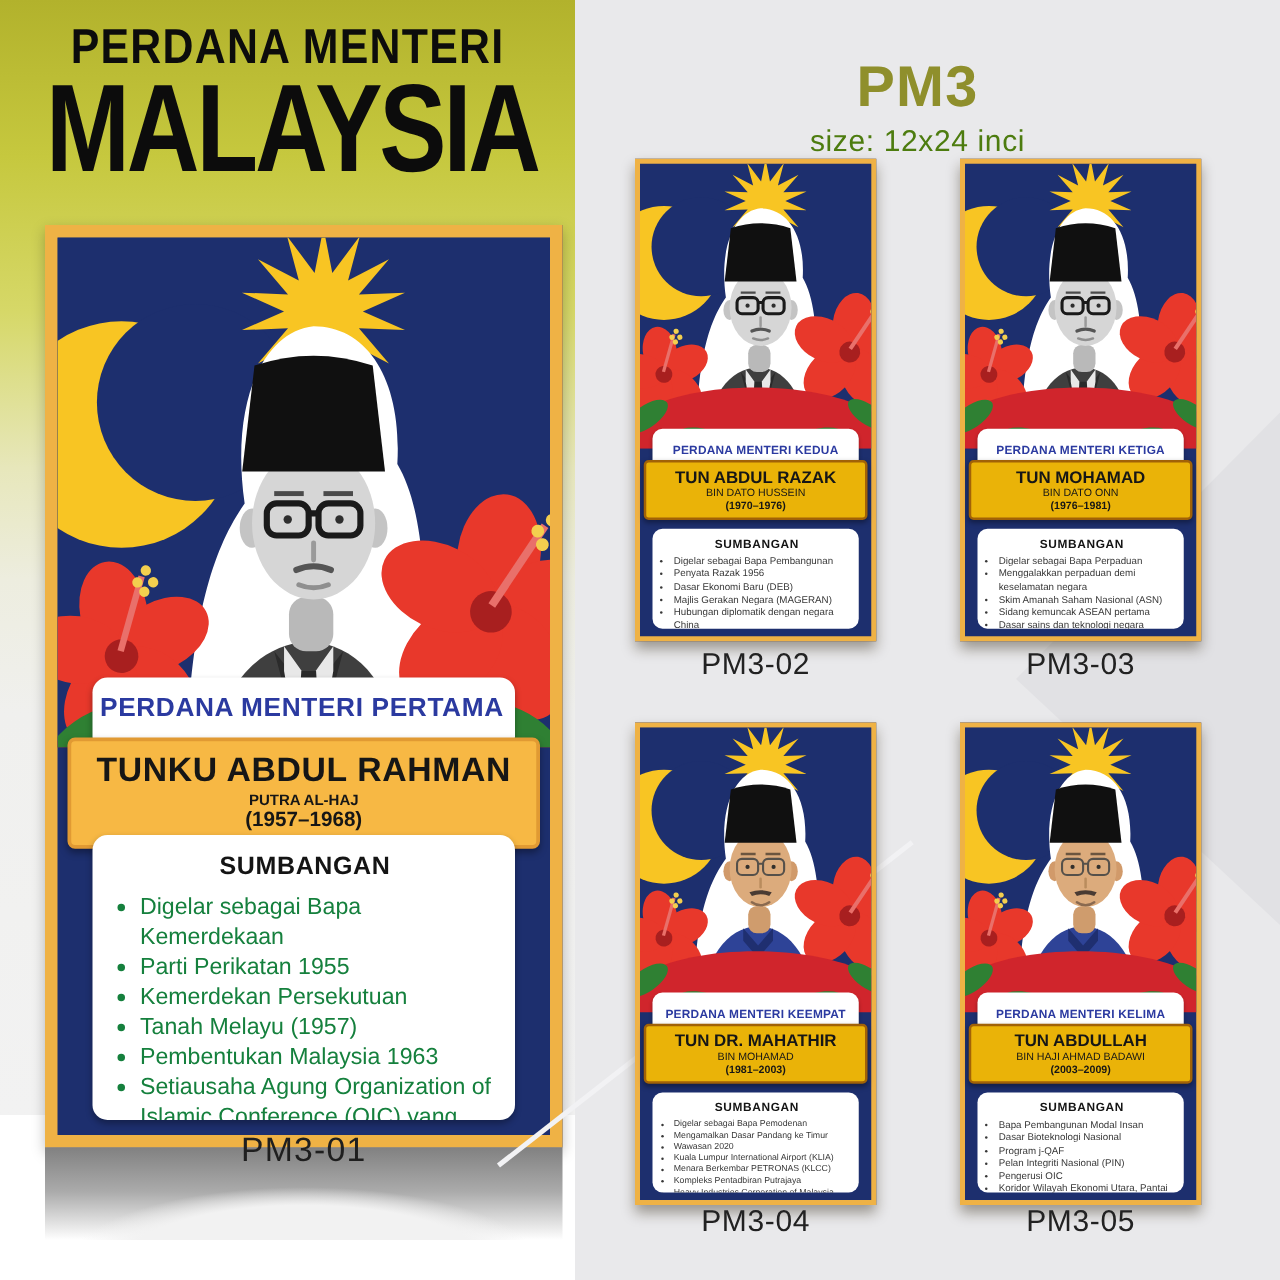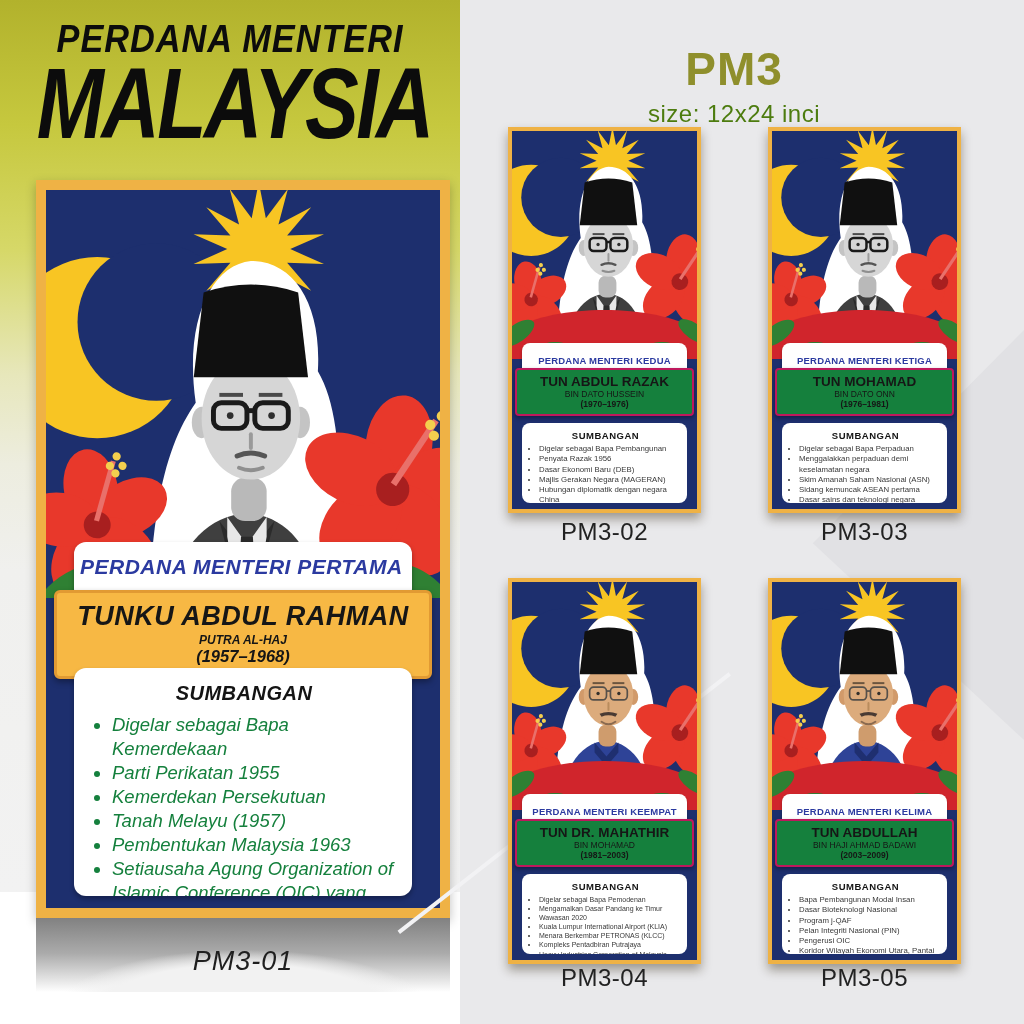--- a/index.html
+++ b/index.html
@@ -1,21 +1,21 @@
 <!DOCTYPE html>
 <html><head>
 <meta charset="utf-8">
 <style>
   html,body{margin:0;padding:0;background:#ffffff;}
   #stage{position:relative;width:1024px;height:1024px;overflow:hidden;
          font-family:"Liberation Sans",sans-serif;color:#111;}
 
   
   .left-panel{position:absolute;left:0;top:0;width:460px;height:892px;
-    background:linear-gradient(180deg,#b2b22c 0%,#c6c83e 14%,#d6d868 28%,#e7e7bb 42%,#ededdf 52%,#f0f0ee 64%,#f2f2f2 100%);font-style:italic;}
+    background:linear-gradient(180deg,#b2b22c 0%,#c6c83e 14%,#d6d868 28%,#e7e7bb 42%,#ededdf 52%,#f0f0ee 64%,#f2f2f2 100%);}
   .headline{position:absolute;left:0;top:16px;width:460px;text-align:center;color:#0c0c0c;}
   .headline .l1{display:block;font-size:35px;font-weight:900;letter-spacing:1px;transform:scale(.98,1.12);transform-origin:center top;}
   .headline .l2{display:block;font-size:96px;font-weight:900;letter-spacing:-3px;line-height:.92;margin-top:2px;
                 transform:scale(.84,1.04);transform-origin:center top;}
 
   .main-poster{position:absolute;left:36px;top:180px;width:414px;height:738px;box-sizing:border-box;
     background:#1d2f6e;border:10px solid #efb245;box-shadow:0 4px 10px rgba(0,0,0,.25);}
   .main-art{position:absolute;top:0;left:0;right:0;height:408px;overflow:hidden;}
   .main-art svg,.mini-art svg{display:block;width:100%;height:100%;}
   .main-banner{position:absolute;top:352px;left:28px;right:28px;background:#fff;border-radius:12px;
@@ -27,40 +27,40 @@
   .main-name .ns{display:block;font-size:12px;font-weight:800;margin-top:1px;}
   .main-name .ny{display:block;font-size:16.5px;font-weight:800;}
   .main-content{position:absolute;top:478px;left:28px;right:28px;bottom:12px;background:#fff;border-radius:12px;
     padding:14px 12px 8px 14px;box-shadow:0 3px 5px rgba(0,0,0,.3);overflow:hidden;}
   .content-heading{text-align:center;font-size:20px;font-weight:800;color:#141414;letter-spacing:.5px;}
   .main-content ul{margin:8px 0 0;padding-left:24px;font-size:18.5px;line-height:1.3;color:#15803d;}
 
   .poster-shadow{position:absolute;left:36px;top:918px;width:414px;height:74px;
     background:radial-gradient(ellipse 62% 115% at 50% 128%, #f2f2f2 57%, rgba(242,242,242,0) 74%),
                linear-gradient(180deg,#818181 0%,#ababab 48%,rgba(205,205,205,0) 100%);}
-  .main-label{position:absolute;left:36px;top:946px;width:414px;text-align:center;font-size:27px;
+  .main-label{position:absolute;left:36px;top:905px;width:414px;text-align:center;font-size:27px;
     color:#1f1f1f;letter-spacing:1px;}
 
   
   .right-panel{position:absolute;left:460px;top:0;width:564px;height:1024px;background:#e9e9eb;}
   .wm-tri{position:absolute;right:0;top:330px;width:330px;height:410px;background:#e1e1e4;
     clip-path:polygon(100% 0,100% 100%,36% 52%);}
   .wm-diag2{position:absolute;left:-60px;bottom:90px;width:420px;height:4px;background:#f2f2f4;
     transform:rotate(-38deg);transform-origin:left bottom;}
   .rp-header{position:absolute;left:0;top:42px;width:548px;text-align:center;}
   .rp-code{font-size:46px;font-weight:800;color:#8f8f2c;letter-spacing:1px;}
   .rp-size{font-size:24px;color:#4d7c0f;margin-top:4px;letter-spacing:.5px;}
 
   .mini-card{position:absolute;width:193px;height:386px;box-sizing:border-box;background:#1d2f6e;
     border:4px solid #efb245;box-shadow:0 6px 10px rgba(40,30,10,.4);}
   .mini-art{position:absolute;top:0;left:0;right:0;height:228px;overflow:hidden;}
   .mini-banner{position:absolute;top:212px;left:10px;right:10px;background:#fff;border-radius:8px;
     padding:7px 2px 12px;text-align:center;box-shadow:0 2px 3px rgba(0,0,0,.3);}
   .mini-banner .sub{font-size:9.5px;font-weight:800;color:#2b3aa0;letter-spacing:.2px;}
-  .mini-name{position:absolute;top:237px;left:3px;right:3px;background:#15803d;border:2px solid #be185d;border-radius:4px;
+  .mini-name{position:absolute;top:237px;left:3px;right:3px;background:#eab308;border:2px solid #a16207;border-radius:4px;
     text-align:center;padding:4px 1px 5px;box-shadow:0 2px 4px rgba(0,0,0,.35);color:#161616;}
   .mini-name .nb{display:block;font-size:13.5px;font-weight:800;}
   .mini-name .ns{display:block;font-size:8.5px;font-weight:400;}
   .mini-name .ny{display:block;font-size:8.5px;font-weight:800;}
   .mini-content{position:absolute;top:292px;left:10px;right:10px;bottom:6px;background:#fff;border-radius:8px;
     padding:7px 4px 4px 6px;overflow:hidden;}
   .mini-content .content-heading{font-size:9.5px;}
   .mini-content ul{margin:3px 0 0;padding-left:11px;font-size:7.8px;line-height:1.32;color:#383838;}
   .mini-card.dense ul{font-size:7px;line-height:1.3;}
   .mini-label{position:absolute;width:193px;text-align:center;font-size:24px;color:#222;letter-spacing:.5px;}

